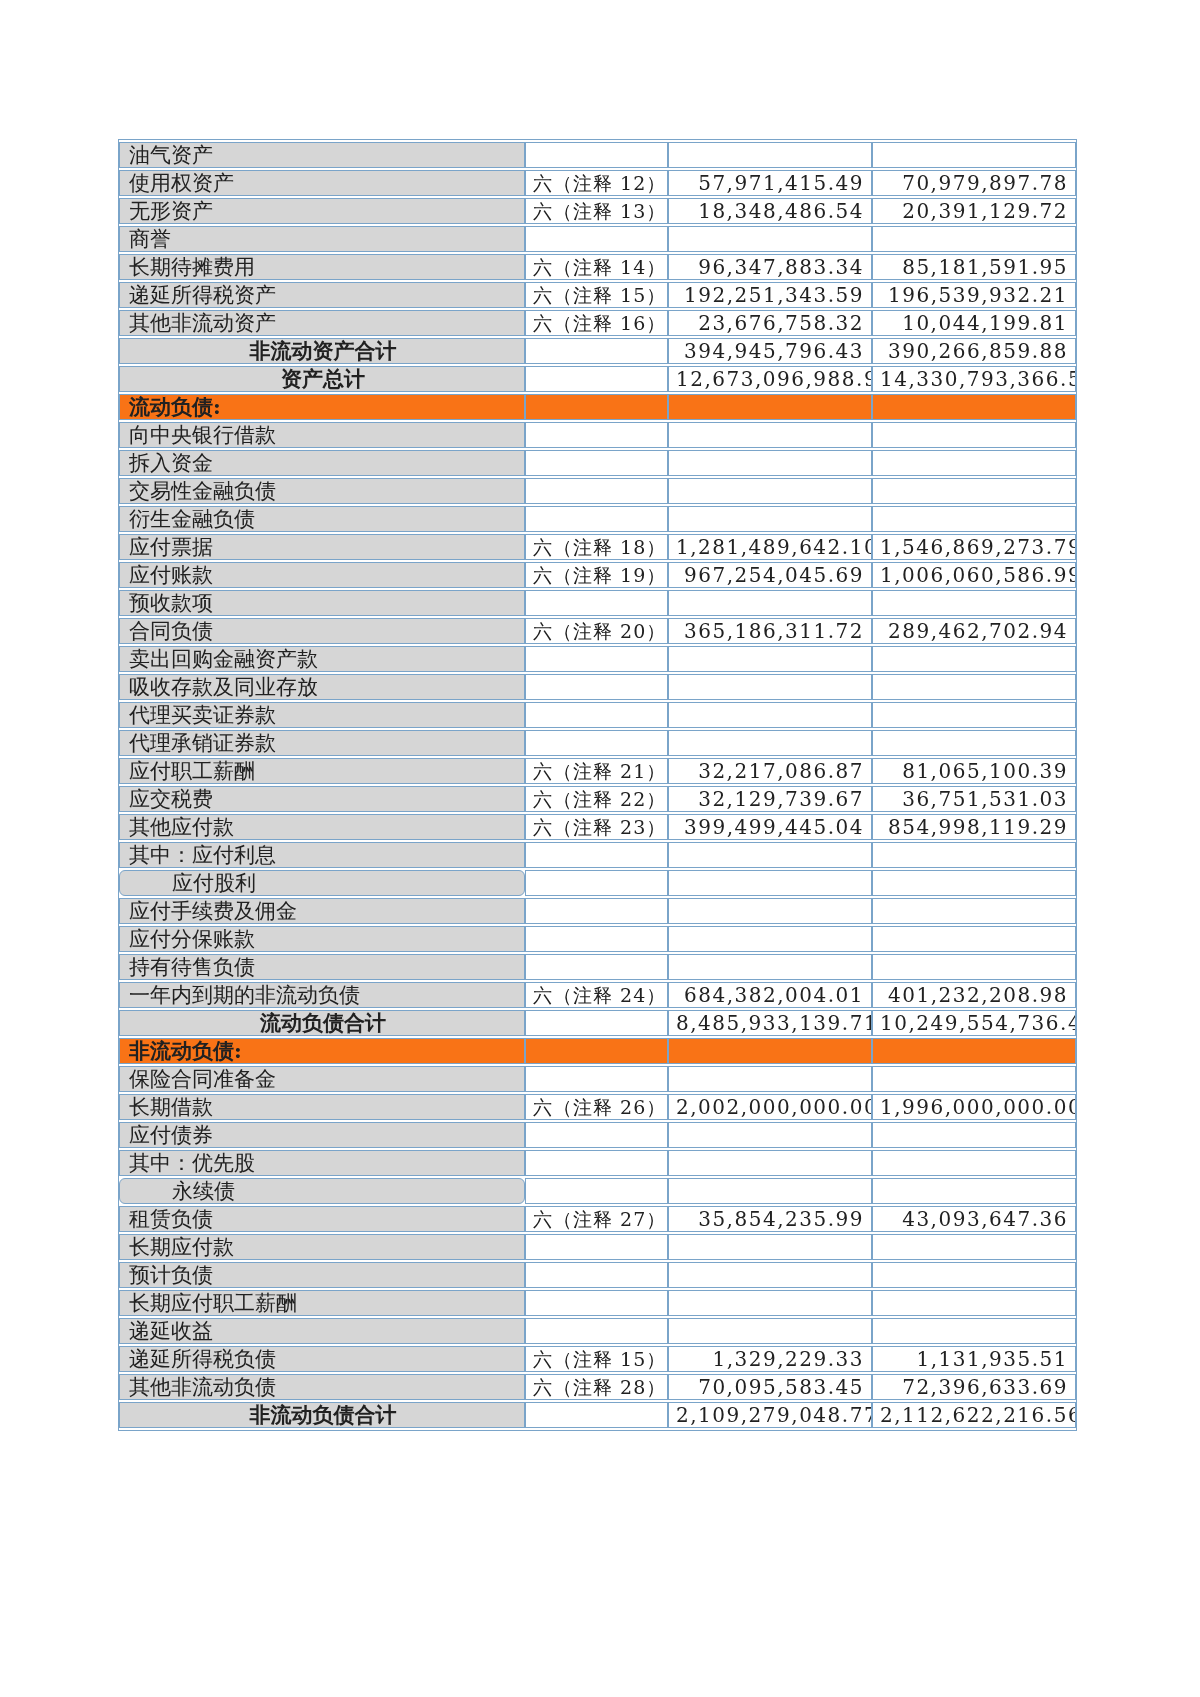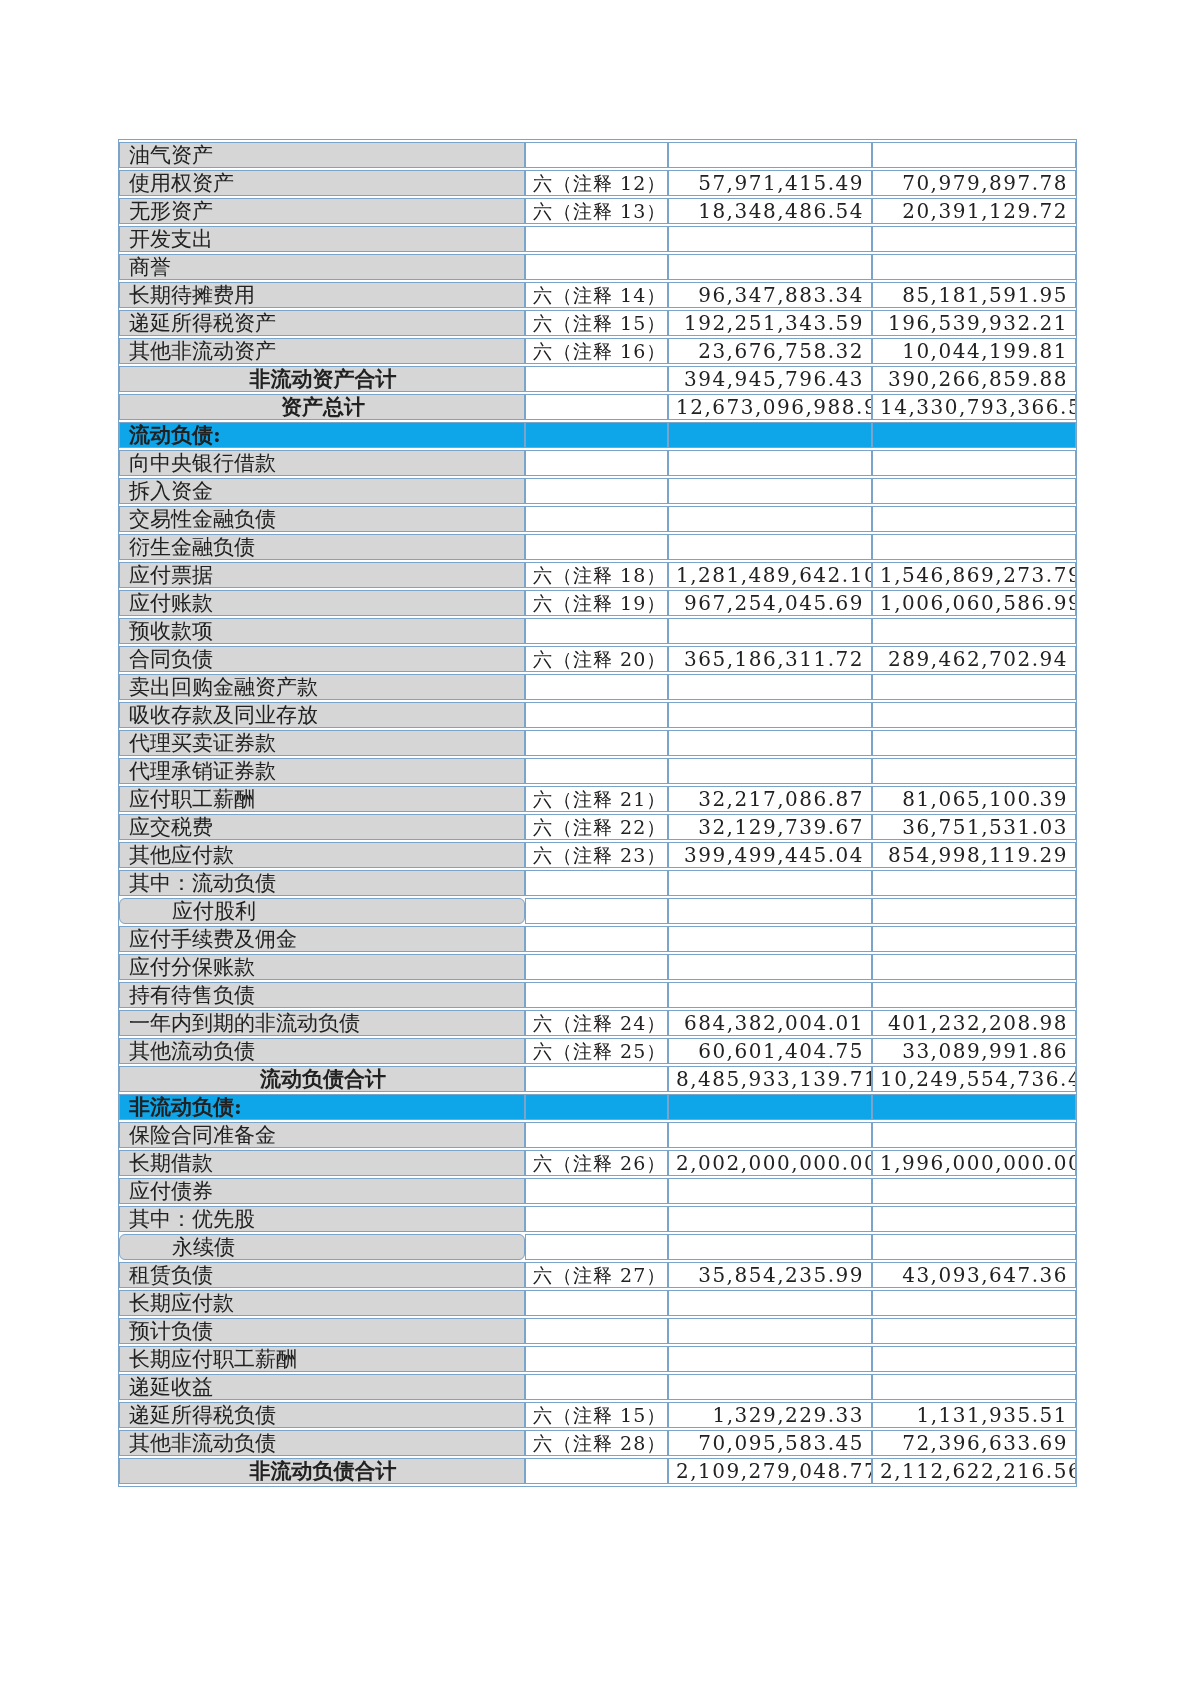--- a/index.html
+++ b/index.html
@@ -59,21 +59,21 @@
     letter-spacing: 1.5px;
     font-size: 20px;
   }
   tr.indent td.c-label { padding-left: 52px; border-radius: 6px; }
   tr.total td.c-label {
     text-align: center;
     font-weight: bold;
     padding-left: 9px;
   }
   tr.section td {
-    background: #0ea5e9;
+    background: #f97316;
   }
   tr.section td.c-label {
     font-weight: bold;
   }
 </style>
 </head>
 <body>
 
 <div class="page">
   <table class="balance-sheet">
@@ -96,26 +96,20 @@
           <td class="c-num">57,971,415.49</td>
           <td class="c-num">70,979,897.78</td>
         </tr>
         <tr>
           <td class="c-label">无形资产</td>
           <td class="c-note">六（注释 13）</td>
           <td class="c-num">18,348,486.54</td>
           <td class="c-num">20,391,129.72</td>
         </tr>
         <tr>
-          <td class="c-label">开发支出</td>
-          <td class="c-note"></td>
-          <td class="c-num"></td>
-          <td class="c-num"></td>
-        </tr>
-        <tr>
           <td class="c-label">商誉</td>
           <td class="c-note"></td>
           <td class="c-num"></td>
           <td class="c-num"></td>
         </tr>
         <tr>
           <td class="c-label">长期待摊费用</td>
           <td class="c-note">六（注释 14）</td>
           <td class="c-num">96,347,883.34</td>
           <td class="c-num">85,181,591.95</td>
@@ -234,21 +228,21 @@
           <td class="c-num">32,129,739.67</td>
           <td class="c-num">36,751,531.03</td>
         </tr>
         <tr>
           <td class="c-label">其他应付款</td>
           <td class="c-note">六（注释 23）</td>
           <td class="c-num">399,499,445.04</td>
           <td class="c-num">854,998,119.29</td>
         </tr>
         <tr>
-          <td class="c-label">其中：流动负债</td>
+          <td class="c-label">其中：应付利息</td>
           <td class="c-note"></td>
           <td class="c-num"></td>
           <td class="c-num"></td>
         </tr>
         <tr class="indent">
           <td class="c-label">应付股利</td>
           <td class="c-note"></td>
           <td class="c-num"></td>
           <td class="c-num"></td>
         </tr>
@@ -268,26 +262,20 @@
           <td class="c-label">持有待售负债</td>
           <td class="c-note"></td>
           <td class="c-num"></td>
           <td class="c-num"></td>
         </tr>
         <tr>
           <td class="c-label">一年内到期的非流动负债</td>
           <td class="c-note">六（注释 24）</td>
           <td class="c-num">684,382,004.01</td>
           <td class="c-num">401,232,208.98</td>
-        </tr>
-        <tr>
-          <td class="c-label">其他流动负债</td>
-          <td class="c-note">六（注释 25）</td>
-          <td class="c-num">60,601,404.75</td>
-          <td class="c-num">33,089,991.86</td>
         </tr>
         <tr class="total">
           <td class="c-label">流动负债合计</td>
           <td class="c-note"></td>
           <td class="c-num">8,485,933,139.71</td>
           <td class="c-num">10,249,554,736.44</td>
         </tr>
         <tr class="section">
           <td class="c-label">非流动负债:</td>
           <td class="c-note"></td>

